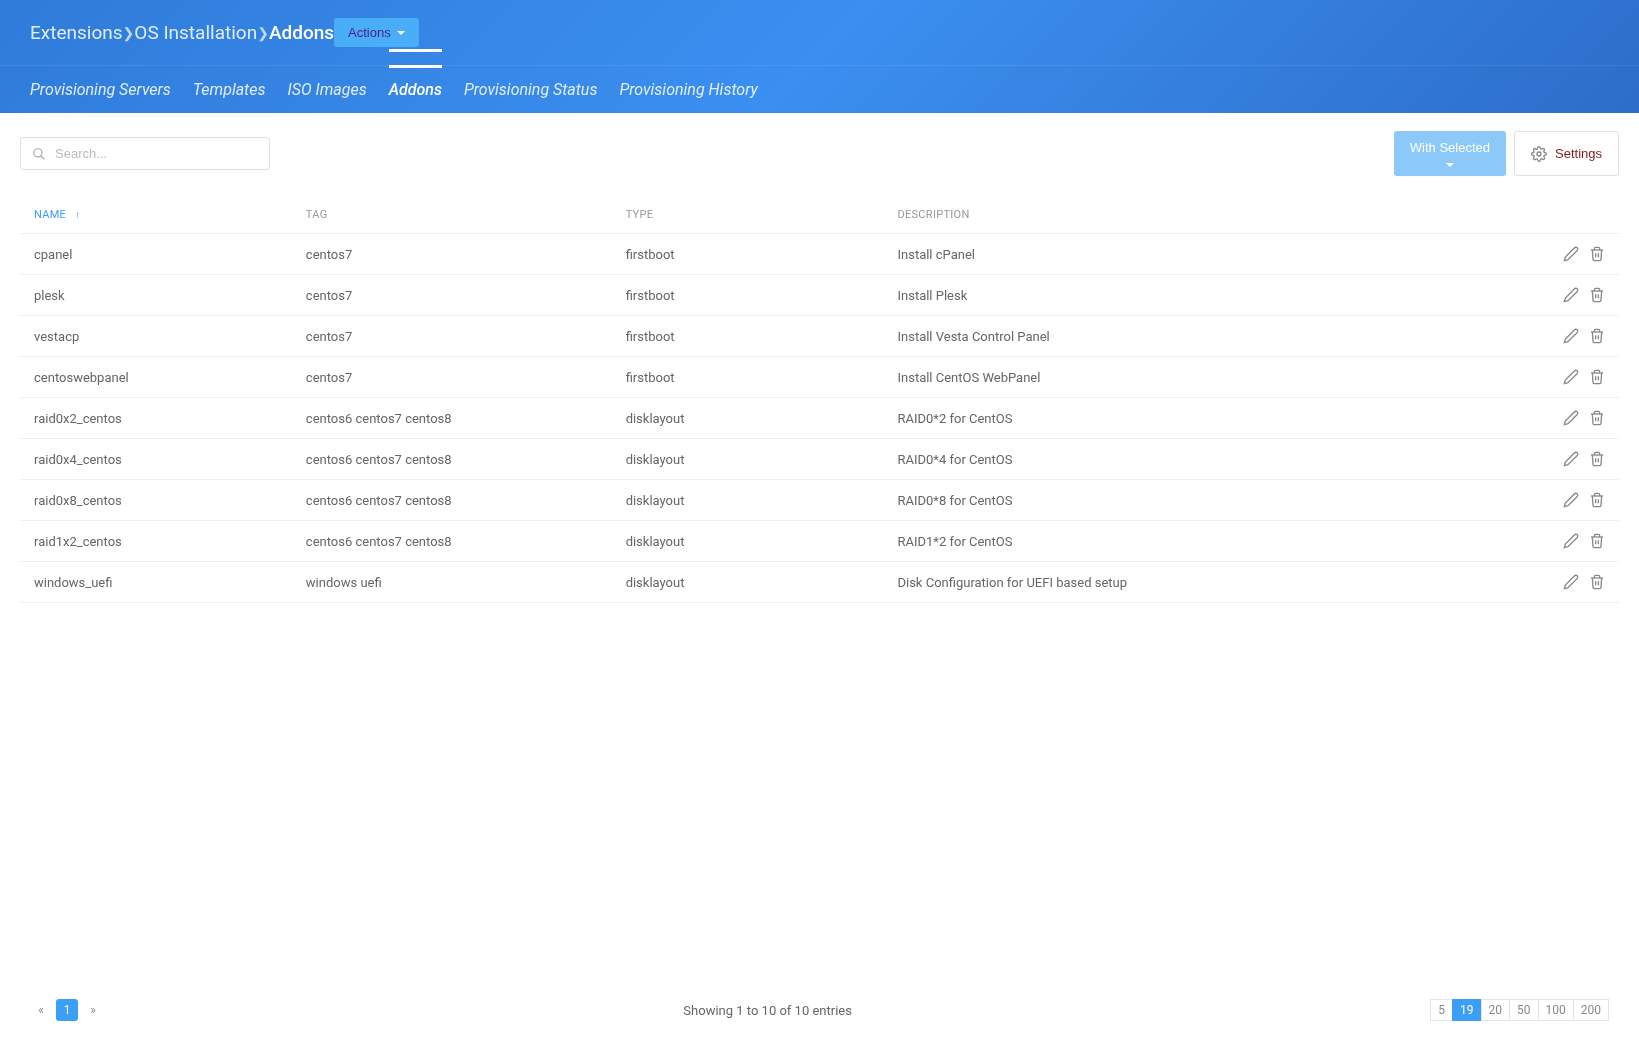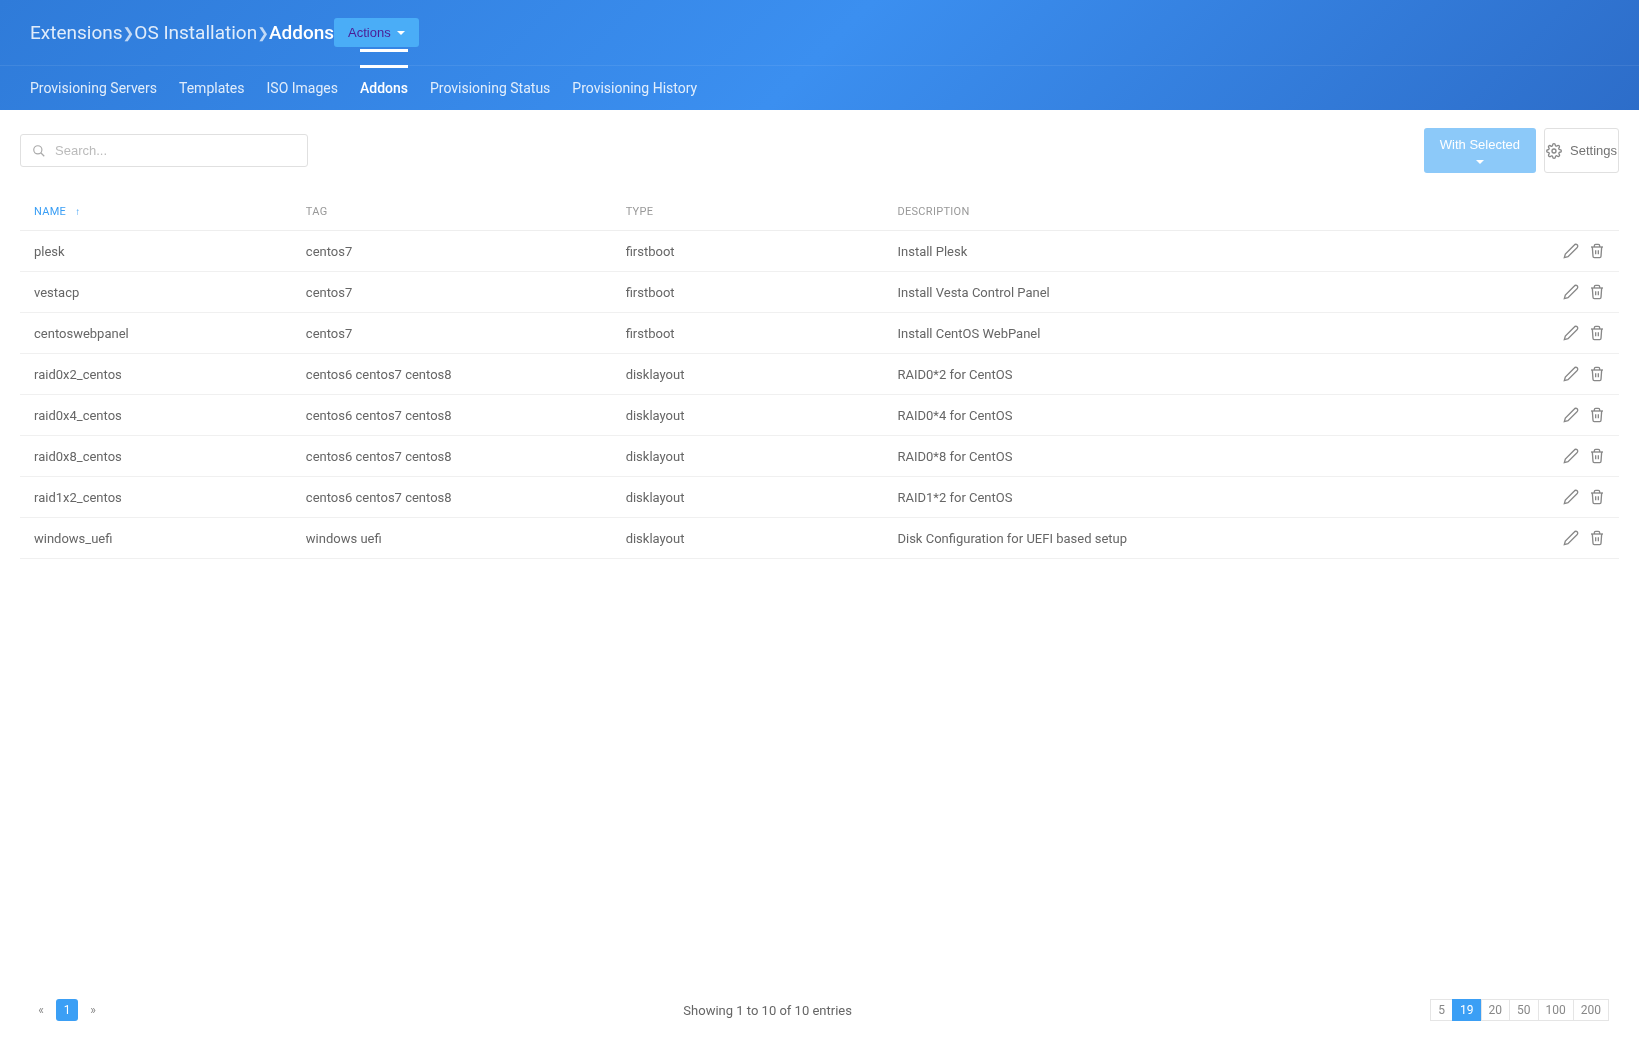--- a/index.html
+++ b/index.html
@@ -52,24 +52,25 @@
 }
 .tabs-row {
   display: flex;
   align-items: center;
   padding: 0 30px;
   gap: 22px;
   border-top: 1px solid rgba(255,255,255,0.08);
 }
 .tab {
   padding: 14px 0;
-  font-size: 14px;
+  font-size: 16px;
   color: rgba(255,255,255,0.85);
   cursor: pointer;
   position: relative;
+  font-style: italic;
 }
 .tab.active {
   color: #fff;
   font-weight: 500;
 }
 .tab.active::after {
   content: '';
   position: absolute;
   left: 0; right: 0; bottom: 100%;
   margin-bottom: -3px;
@@ -83,21 +84,21 @@
   left:0;right:0;top:-17px;height:3px;background:#fff;
 }
 .toolbar {
   display: flex;
   align-items: center;
   justify-content: space-between;
   padding: 18px 20px 10px 20px;
 }
 .search-wrap {
   position: relative;
-  width: 288px;
+  width: 250px;
 }
 .search-icon {
   position: absolute;
   left: 12px;
   top: 50%;
   transform: translateY(-50%);
   color: #aaa;
 }
 .search-input {
   width: 100%;
@@ -119,24 +120,24 @@
   padding: 9px 16px;
   border-radius: 3px;
   font-size: 13px;
   display:flex;align-items:center;gap:8px;
   cursor:pointer;
   flex-direction:column;
 }
 .settings-btn {
   background: #fff;
   border: 1px solid #e0e0e0;
-  padding: 8px 1px;
+  padding: 8px 16px;
   border-radius: 3px;
   font-size: 13px;
-  color: #737373;
+  color: #7f1d1d;
   display: flex;
   align-items: center;
   gap: 8px;
   cursor:pointer;
 }
 .table {
   width: calc(100% - 40px);
   margin: 10px 20px 0 20px;
   border-collapse: collapse;
 }
@@ -285,20 +286,43 @@
         <span class="sort-arrow">↑</span>
       </th>
       <th style="width:20%">Tag</th>
       <th style="width:17%">Type</th>
       <th>Description</th>
       <th style="width:80px"></th>
     </tr>
   </thead>
   <tbody id="table-body">
       <tr>
+        <td>cpanel</td>
+        <td>centos7</td>
+        <td>firstboot</td>
+        <td>Install cPanel</td>
+        <td>
+          <div class="row-actions">
+            <span class="icon-btn">
+              <svg width="16" height="16" viewBox="0 0 24 24" fill="none" stroke="currentColor" stroke-width="2">
+                <path d="M17 3a2.85 2.85 0 1 1 4 4L7.5 20.5 2 22l1.5-5.5L17 3z"></path>
+              </svg>
+            </span>
+            <span class="icon-btn">
+              <svg width="16" height="16" viewBox="0 0 24 24" fill="none" stroke="currentColor" stroke-width="2">
+                <polyline points="3 6 5 6 21 6"></polyline>
+                <path d="M19 6l-1 14a2 2 0 0 1-2 2H8a2 2 0 0 1-2-2L5 6"></path>
+                <path d="M10 11v6M14 11v6"></path>
+                <path d="M8 6V4a2 2 0 0 1 2-2h4a2 2 0 0 1 2 2v2"></path>
+              </svg>
+            </span>
+          </div>
+        </td>
+      </tr>
+      <tr>
         <td>plesk</td>
         <td>centos7</td>
         <td>firstboot</td>
         <td>Install Plesk</td>
         <td>
           <div class="row-actions">
             <span class="icon-btn">
               <svg width="16" height="16" viewBox="0 0 24 24" fill="none" stroke="currentColor" stroke-width="2">
                 <path d="M17 3a2.85 2.85 0 1 1 4 4L7.5 20.5 2 22l1.5-5.5L17 3z"></path>
               </svg>

